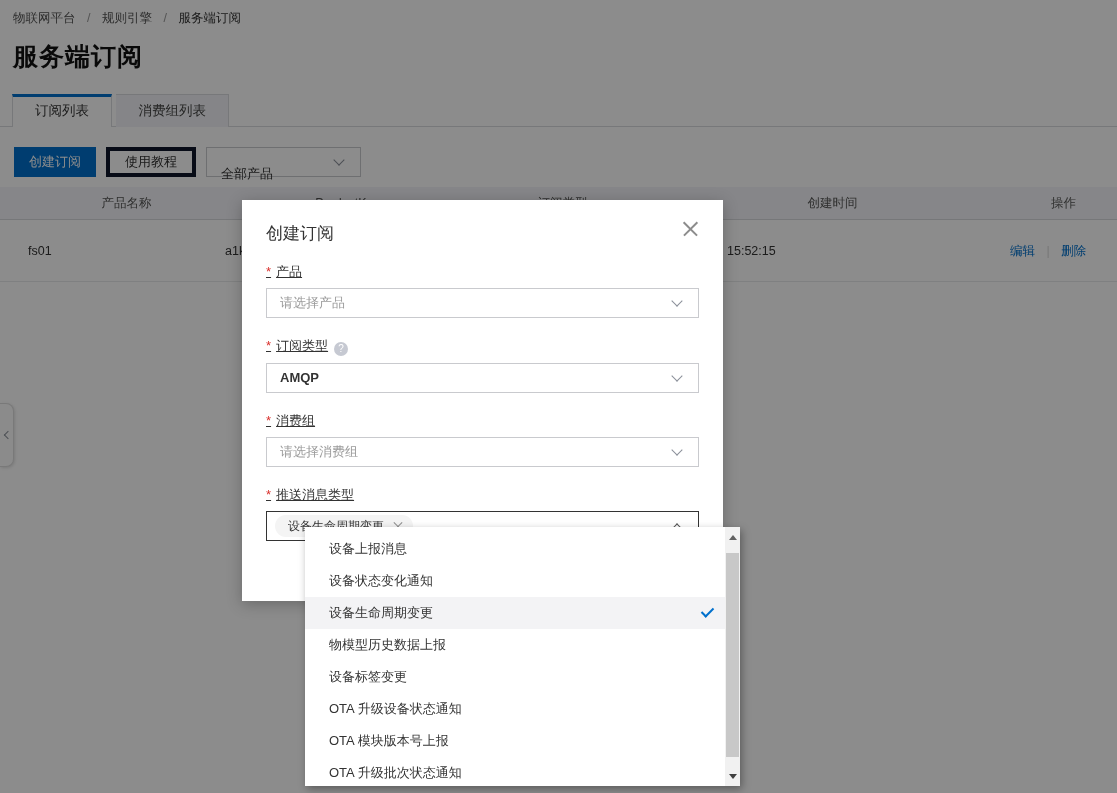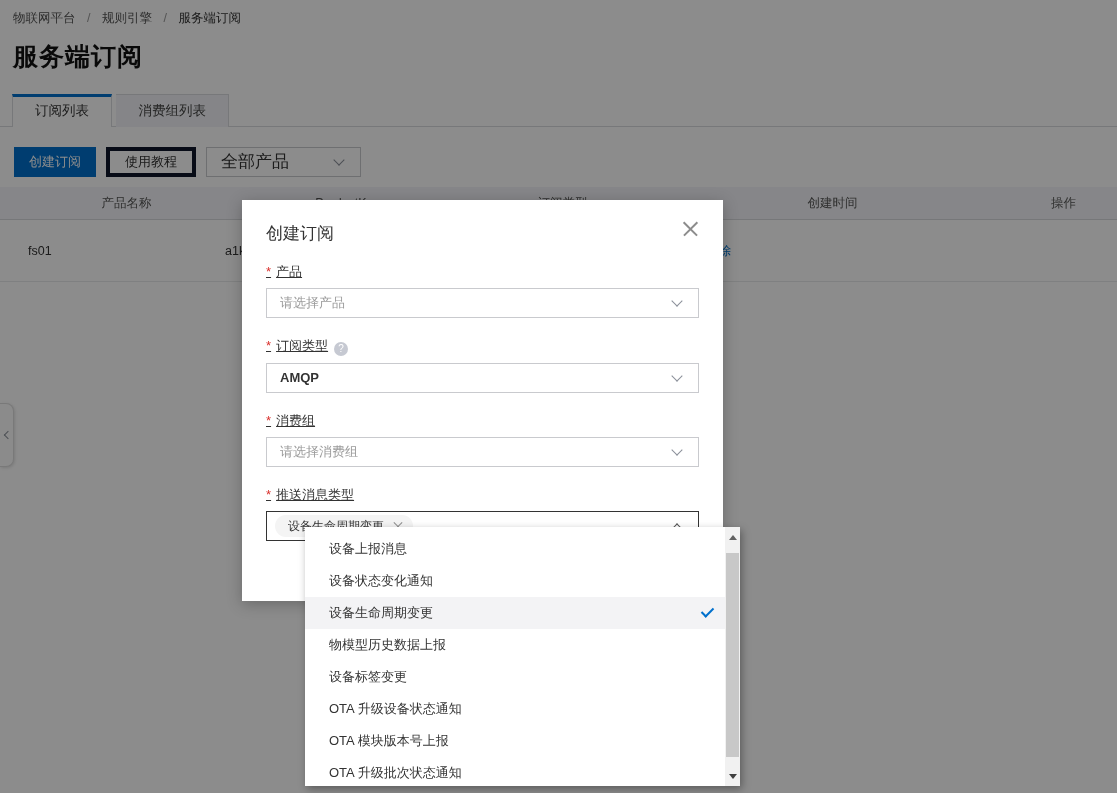--- a/index.html
+++ b/index.html
@@ -18,21 +18,21 @@
   .page-title { margin:13px 0 0 13px; font-size:25px; font-weight:bold; color:#111; letter-spacing:1px; }
 
   .tabbar { margin-top:21px; padding-left:12px; border-bottom:1px solid #d9dade; height:33px; }
   .tab { display:inline-block; height:33px; padding:0 22px; font-size:13.5px; vertical-align:bottom; cursor:pointer; }
   .tab.active { background:#fff; border:1px solid #d9dade; border-bottom:none; border-top:3px solid #0070cc; line-height:27px; color:#333; }
   .tab.inactive { background:#f2f3f7; border:1px solid #d9dade; border-bottom:none; border-left:none; line-height:31px; color:#444; }
 
   .toolbar { margin:20px 0 0 14px; height:30px; display:flex; gap:10px; align-items:center; }
   .btn-primary { background:#0070cc; color:#fff; border:none; height:30px; padding:0 15px; font-size:13px; cursor:pointer; font-family:inherit; }
   .btn-plain { background:#fff; color:#333; border:4px solid #0f172a; height:30px; padding:0 15px; font-size:13px; cursor:pointer; font-family:inherit; }
-  .select-ctl { position:relative; width:155px; height:30px; border:1px solid #c9cace; background:#fff; line-height:28px; padding:0 30px 0 14px; font-size:17px; color:#333; cursor:pointer; }
+  .select-ctl { position:relative; width:155px; height:30px; border:1px solid #c9cace; background:#fff; line-height:28px; padding:12px 30px 0 14px; font-size:13px; color:#333; cursor:pointer; }
 
   .caret { position:absolute; right:15px; top:50%; margin-top:-6px; width:10px; height:10px; }
   .chev-down { display:block; width:8px; height:8px; border-right:1.5px solid #8a8f99; border-bottom:1.5px solid #8a8f99; transform:rotate(45deg); margin-top:0px; }
   .chev-up { display:block; width:8px; height:8px; border-right:1.5px solid #555; border-bottom:1.5px solid #555; transform:rotate(-135deg); margin-top:5px; }
 
   .table { margin-top:10px; font-size:12.5px; }
   .thead { display:flex; background:#f4f5f9; height:33px; line-height:33px; color:#555; border-bottom:1px solid #d8d9dd;text-align:center; }
   .trow  { display:flex; height:62px; line-height:62px; color:#333; border-bottom:1px solid #e8e9ec; }
   .c1 { width:225px; padding-left:28px; }
   .c2 { width:245px; }
@@ -132,20 +132,23 @@
       <div class="c1">产品名称</div>
       <div class="c2">ProductKey</div>
       <div class="c3">订阅类型</div>
       <div class="c4">创建时间</div>
       <div class="c5">操作</div>
     </div>
     <div class="trow">
       <div class="c1">fs01</div>
       <div class="c2">a1k</div>
       <div class="c3"></div>
+      <div class="c4">
+        <span class="time-cell">15:52:15</span>
+      </div>
       <div class="c5">
         <a class="link">编辑</a>
         <span class="act-sep">|</span>
         <a class="link">删除</a>
       </div>
     </div>
   </div>
 
   <div class="collapse-handle">
     <i class="chev-left"></i>

